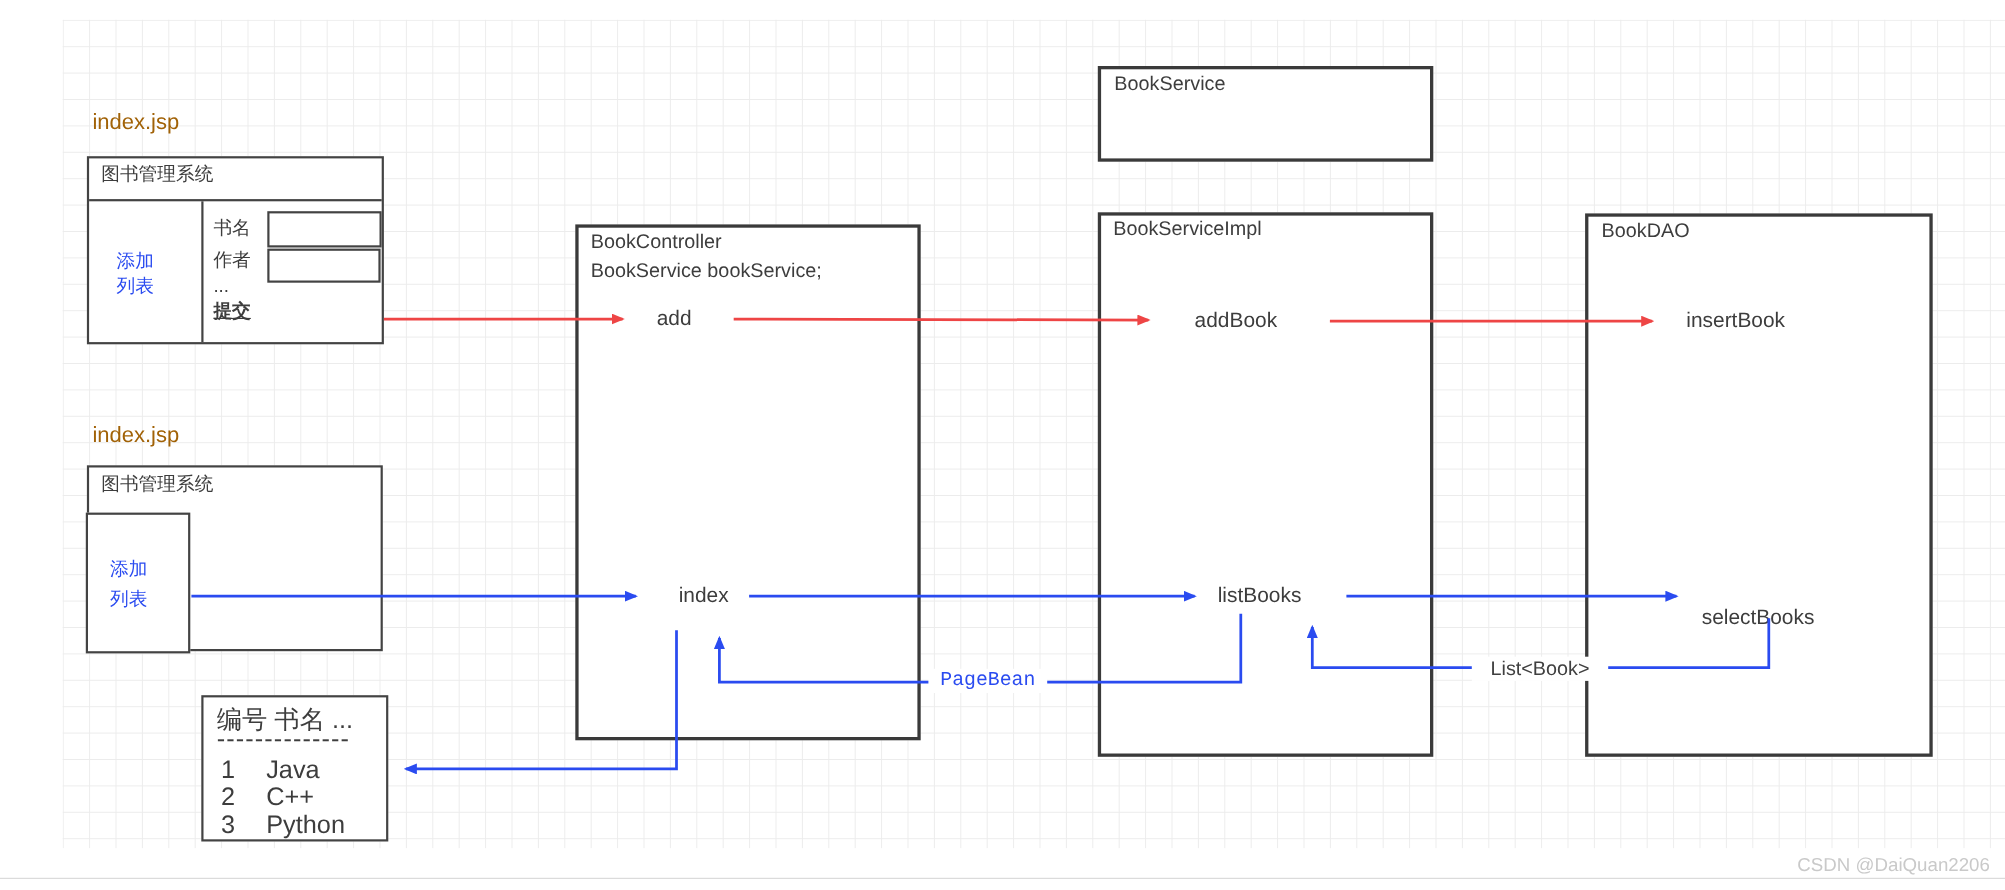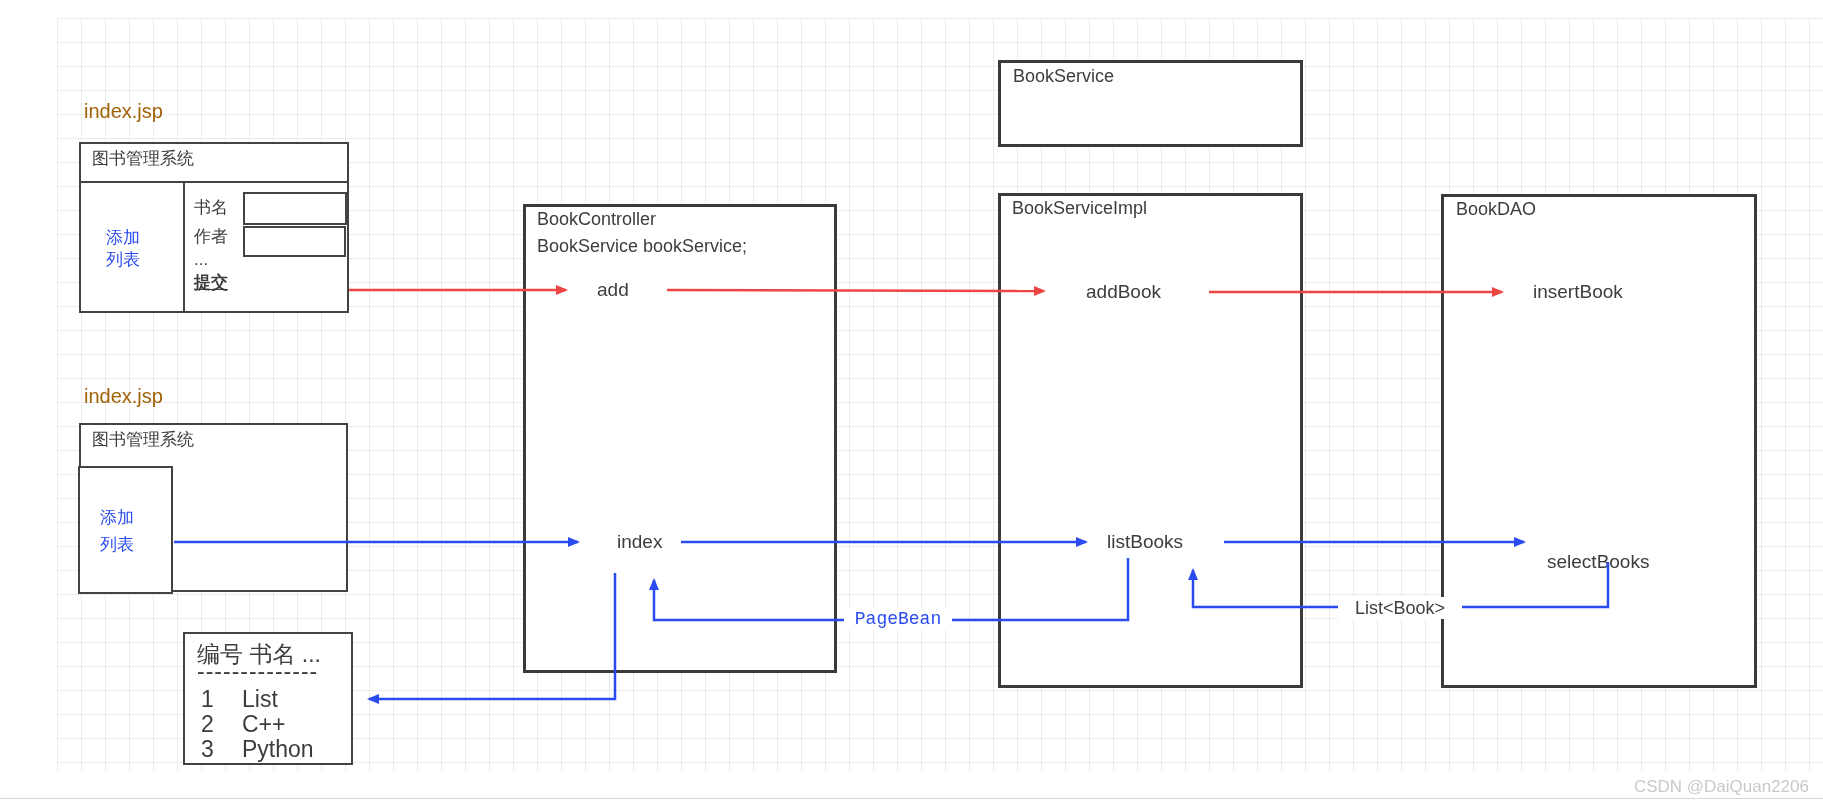--- a/index.html
+++ b/index.html
@@ -78,21 +78,21 @@
 
 <div class="abs classbox" style="left:1441px;top:194px;width:316px;height:494px;"></div>
 <div class="abs boxtitle" style="left:1456px;top:199px;">BookDAO</div>
 <div class="abs method" style="left:1533px;top:281px;">insertBook</div>
 <div class="abs method" style="left:1547px;top:531px;margin-top:20px;">selectBooks</div>
 
 <div class="abs shape" style="left:183px;top:632px;width:170px;height:133px;"></div>
 <div class="abs tbl-text" style="left:197px;top:639px;">编号  书名 ...</div>
 <div class="abs tbl-text" style="left:197px;top:658px;letter-spacing:1px;">--------------</div>
 <div class="abs tbl-text" style="left:201px;top:686px;">1</div>
-<div class="abs tbl-text" style="left:242px;top:686px;">List</div>
+<div class="abs tbl-text" style="left:242px;top:686px;">Java</div>
 <div class="abs tbl-text" style="left:201px;top:711px;">2</div>
 <div class="abs tbl-text" style="left:242px;top:711px;">C++</div>
 <div class="abs tbl-text" style="left:201px;top:736px;">3</div>
 <div class="abs tbl-text" style="left:242px;top:736px;">Python</div>
 
 <svg class="abs arrows">
   <defs>
     <marker id="mr" markerWidth="12" markerHeight="10" refX="10" refY="5" orient="auto" markerUnits="userSpaceOnUse">
       <path d="M0,0 L12,5 L0,10 z" fill="#ee4545"></path>
     </marker>

